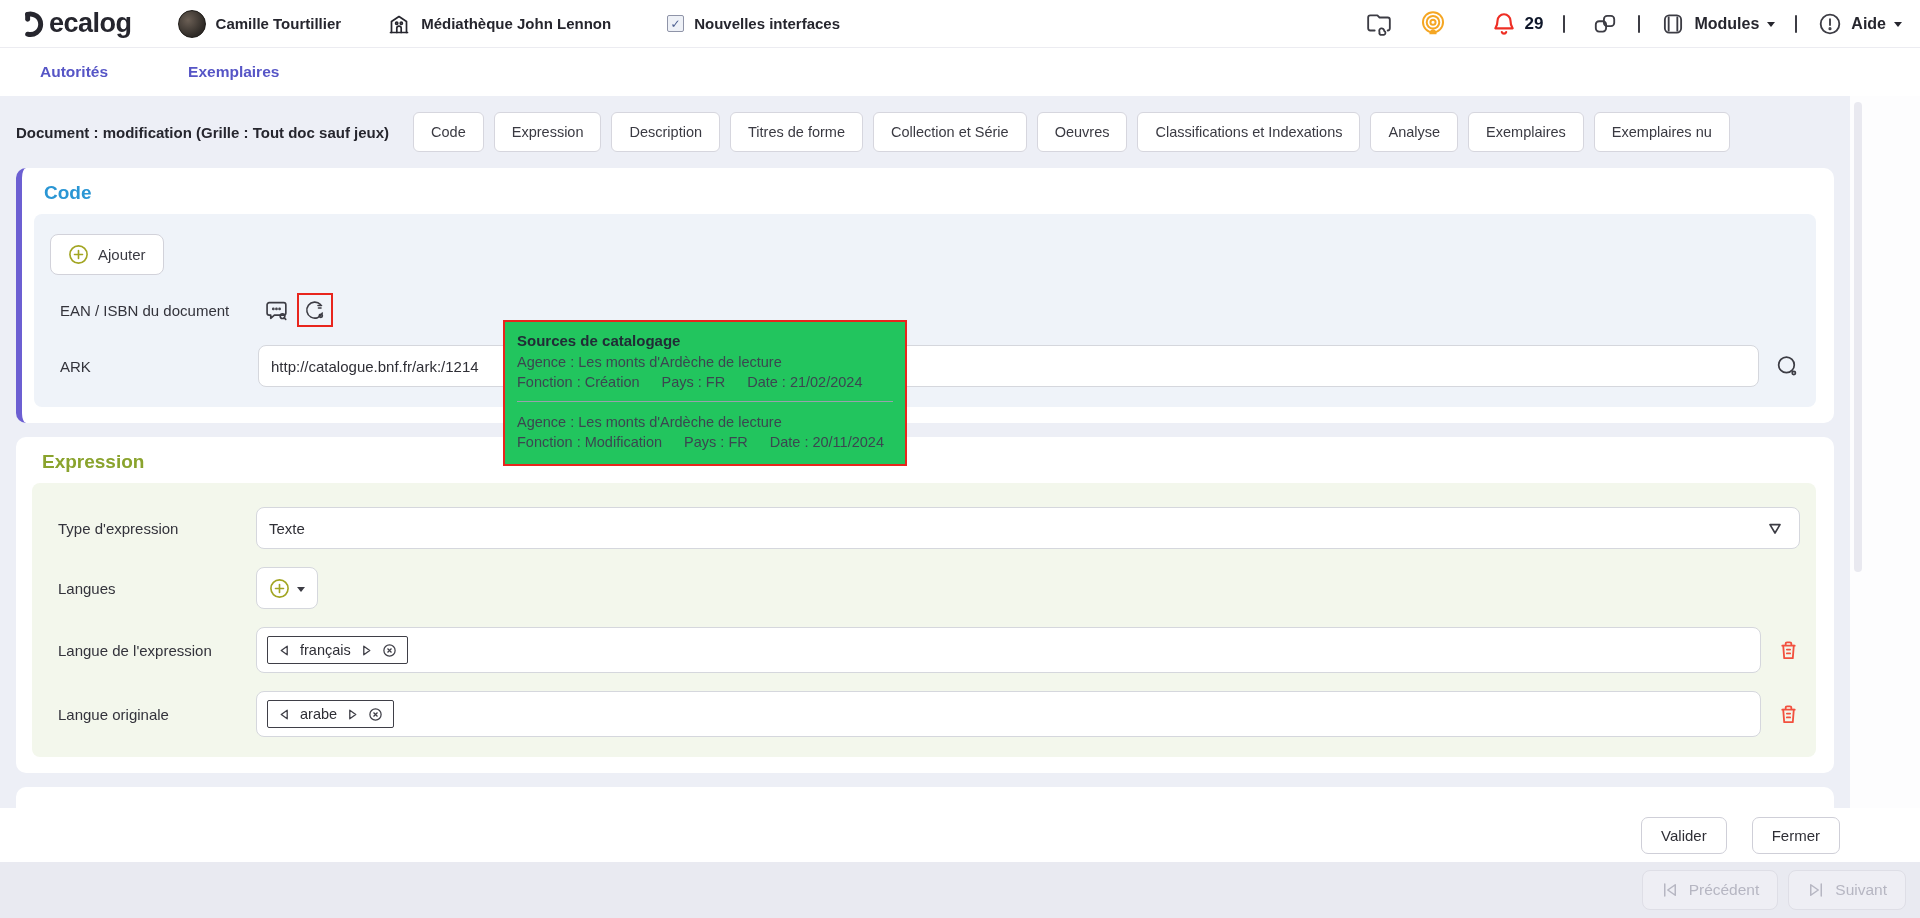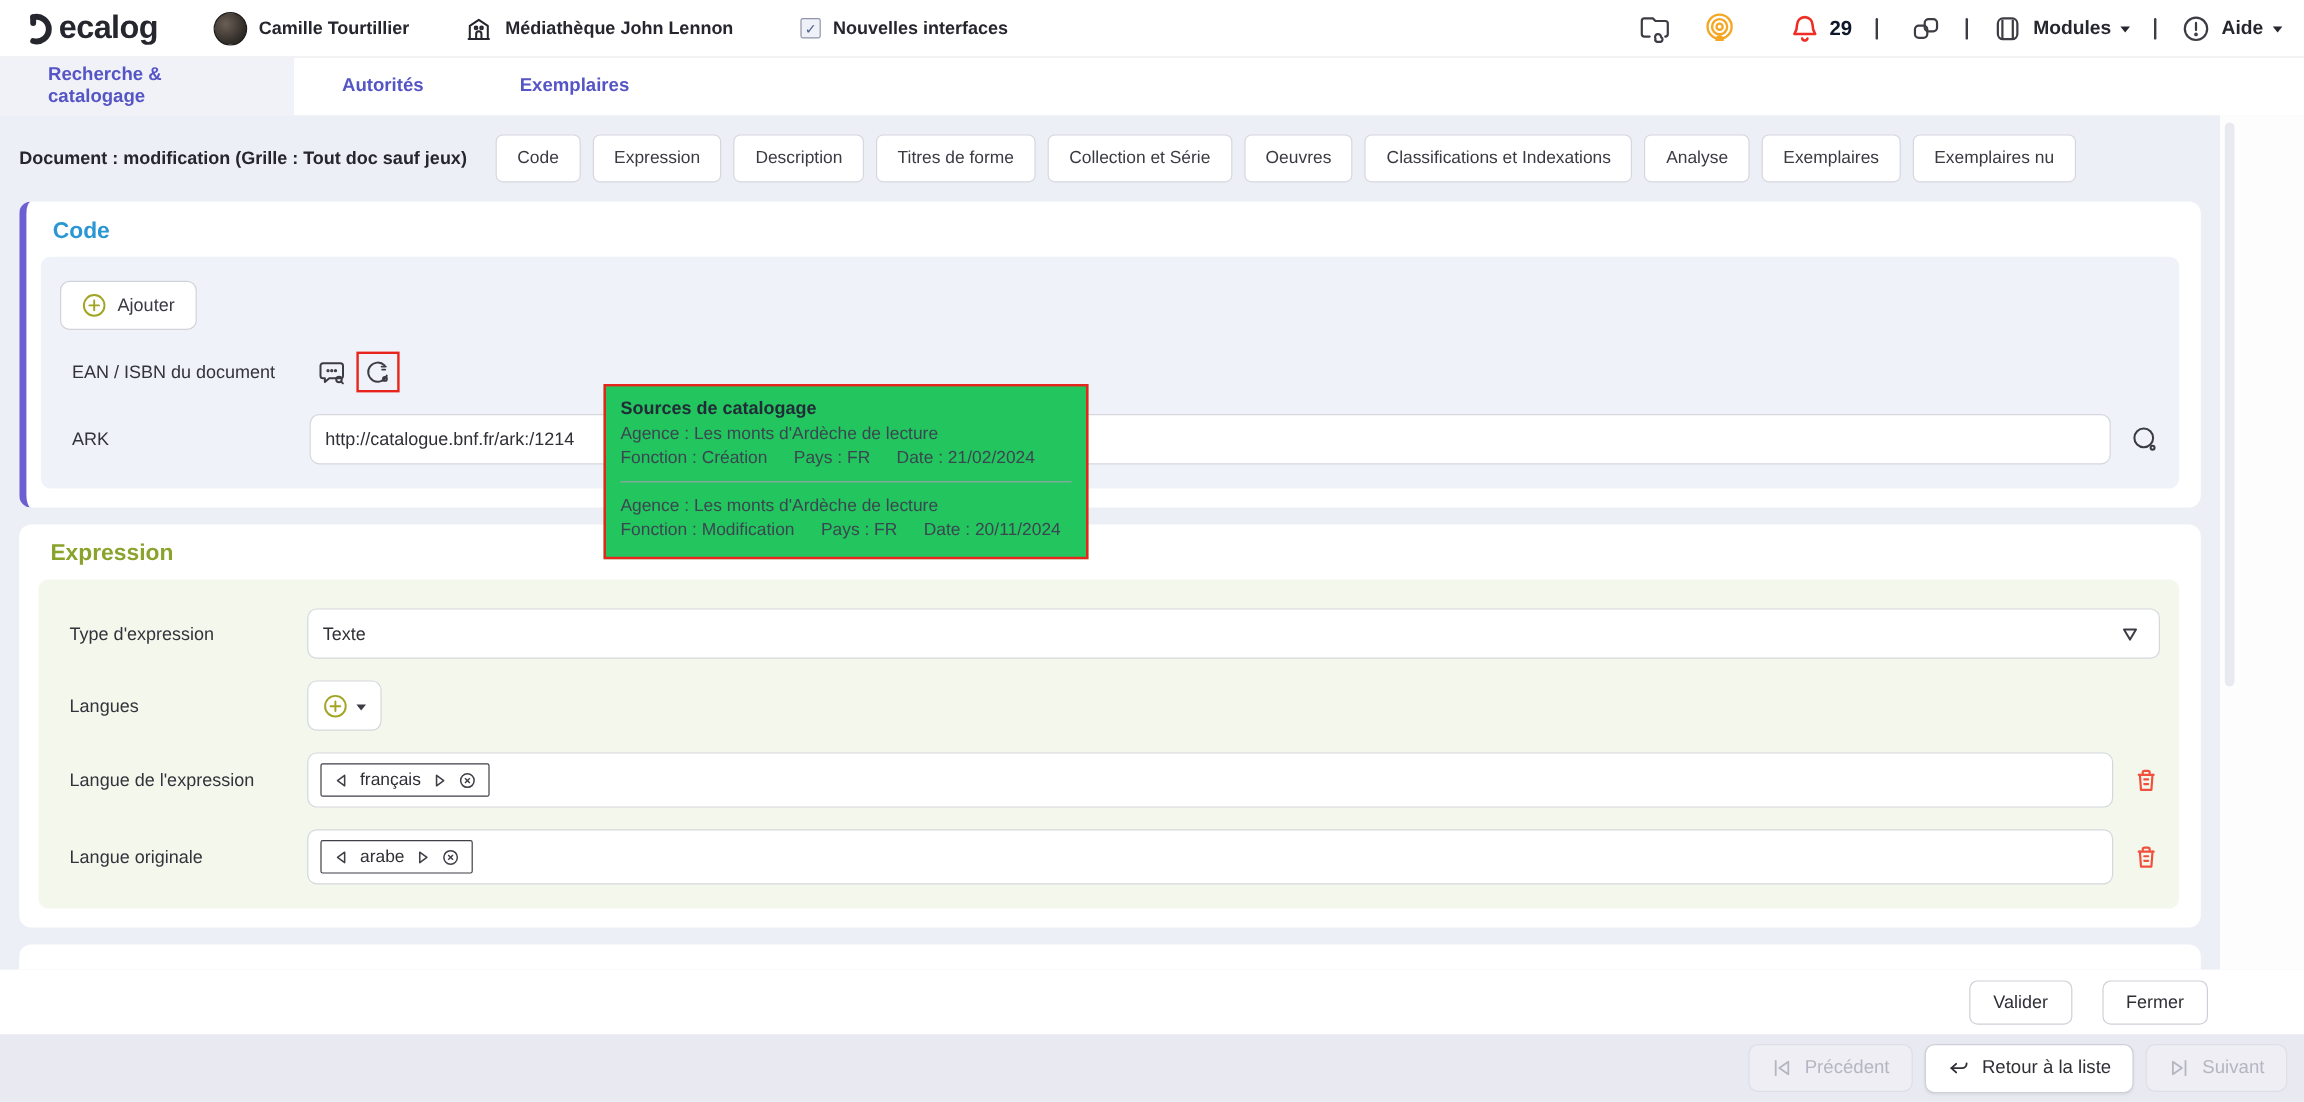--- a/index.html
+++ b/index.html
@@ -166,21 +166,20 @@
         <path d="M12 7.5 v5.5"></path>
         <circle cx="12" cy="16.3" r="0.6" fill="#3c3c44"></circle>
       </svg>
       <span>Aide</span>
       <span class="caret"></span>
     </div>
   </div>
 </div>
 
 <div class="tabbar">
-  <div class="tab active">Recherche &amp; catalogage</div>
   <div class="tab">Autorités</div>
   <div class="tab">Exemplaires</div>
 </div>
 
 <div class="main">
 
   <div class="toolbar">
     <span class="doc-title">Document : modification (Grille : Tout doc sauf jeux)</span>
     <button class="tb-btn">Code</button>
     <button class="tb-btn">Expression</button>
@@ -347,27 +346,20 @@
 </div>
 
 <div class="footerbar">
   <div class="nav-btn disabled">
     <svg width="18" height="18" viewBox="0 0 24 24" fill="none" stroke="#b6b6c2" stroke-width="2" stroke-linejoin="round" stroke-linecap="round">
       <path d="M5 4 v16"></path>
         <path d="M19 5 l-10 7 l10 7 z"></path>
     </svg>
     <span>Précédent</span>
   </div>
-  <div class="nav-btn enabled">
-    <svg width="19" height="19" viewBox="0 0 24 24" fill="none" stroke="#2f2f36" stroke-width="2" stroke-linecap="round" stroke-linejoin="round">
-      <path d="M9 7 L4 11.5 L9 16"></path>
-        <path d="M4 11.5 h11 a5 5 0 0 0 5-5"></path>
-    </svg>
-    <span>Retour à la liste</span>
-  </div>
   <div class="nav-btn disabled">
     <svg width="18" height="18" viewBox="0 0 24 24" fill="none" stroke="#b6b6c2" stroke-width="2" stroke-linejoin="round" stroke-linecap="round">
       <path d="M5 5 l10 7 l-10 7 z"></path>
         <path d="M19 4 v16"></path>
     </svg>
     <span>Suivant</span>
   </div>
 </div>
 
 </body></html>

